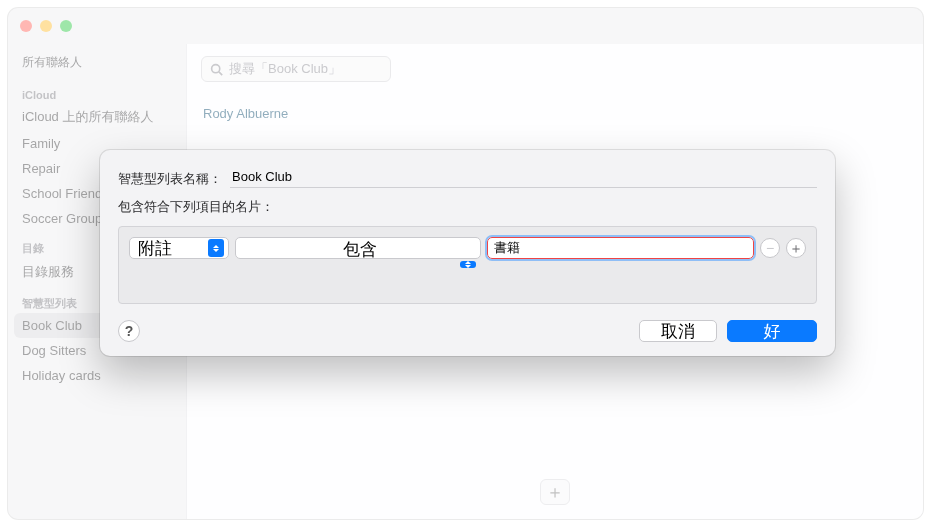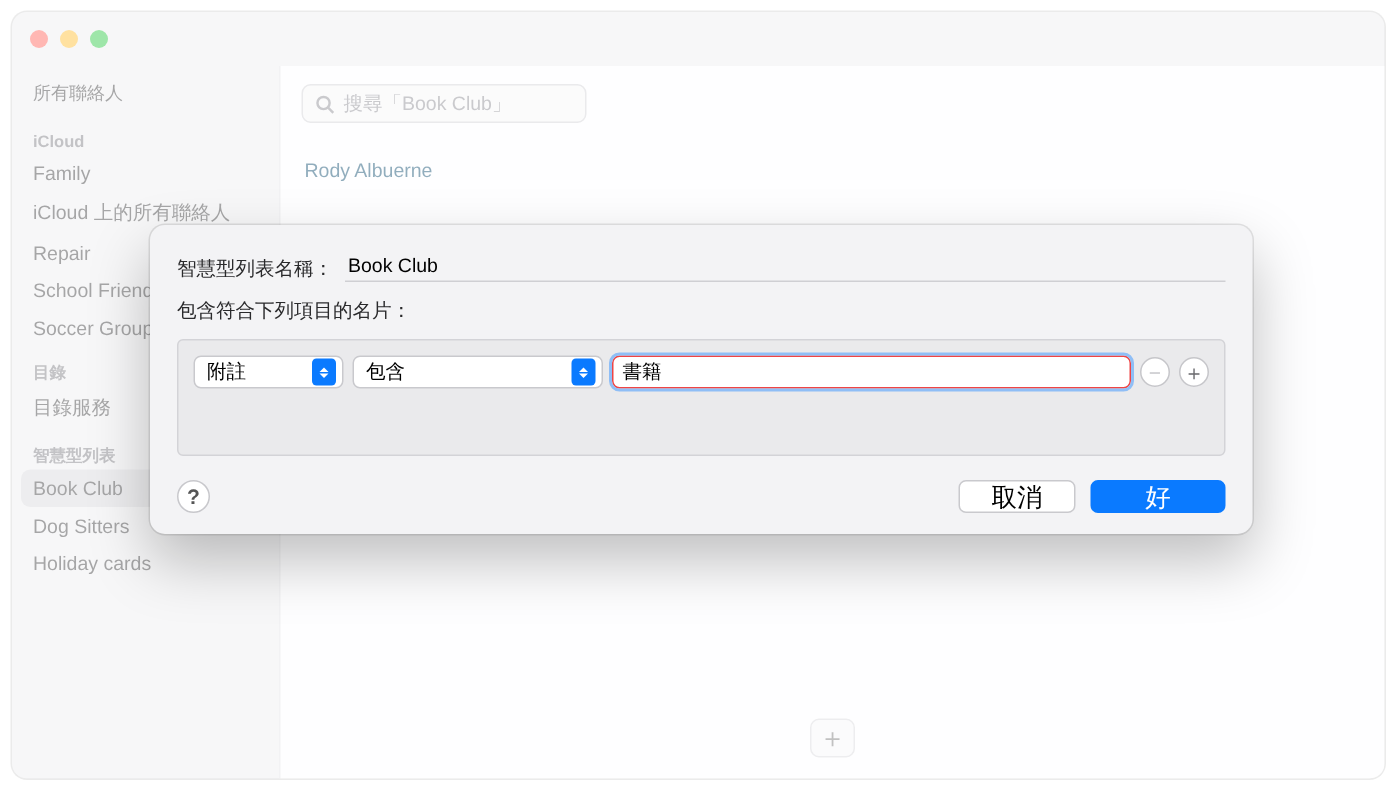--- a/index.html
+++ b/index.html
@@ -150,42 +150,42 @@
       gap: 6px;
     }
     .mac-select {
       height: 22px;
       border: 1px solid #c9c9cd;
       border-radius: 5px;
       background: #ffffff;
       display: flex;
       align-items: center;
       padding: 0 4px 0 8px;
-      font-size: 13px;
+      font-size: 17px;
       position: relative;
     }
     .mac-select .caret {
       width: 16px; height: 18px;
       background: #0a7aff;
       border-radius: 3px;
       margin-left: auto;
       display: flex; flex-direction: column;
       align-items: center; justify-content: center;
       gap: 0px;
     }
     .caret::before, .caret::after {
       content: "";
       width: 0; height: 0;
       border-left: 3px solid transparent;
       border-right: 3px solid transparent;
     }
     .caret::before { border-bottom: 3px solid #fff; margin-bottom: 1px;}
     .caret::after  { border-top: 3px solid #fff; }
     .sel-field { width: 100px; }
-    .sel-op    { width: 167px; }
+    .sel-op    { width: 246px; flex-direction: column; }
     .rule-input {
       flex: 1;
       height: 22px;
       border: 1px solid #ef4444;
       border-radius: 5px;
       background: #fff;
       padding: 0 6px;
       font-size: 13px;
       outline: 2px solid #8fbef6;
       outline-offset: 0;
@@ -244,22 +244,22 @@
       <span class="t-min"></span>
       <span class="t-max"></span>
     </div>
   </div>
 
   <div class="content">
     <div class="sidebar">
       <div class="sb-item big">所有聯絡人</div>
 
       <div class="sb-section-head">iCloud</div>
+      <div class="sb-item">iCloud 上的所有聯絡人</div>
       <div class="sb-item">Family</div>
-      <div class="sb-item">iCloud 上的所有聯絡人</div>
       <div class="sb-item">Repair</div>
       <div class="sb-item">School Friends</div>
       <div class="sb-item">Soccer Group</div>
 
       <div class="sb-section-head">目錄</div>
       <div class="sb-item">目錄服務</div>
 
       <div class="sb-section-head">智慧型列表</div>
       <div class="sb-item selected">Book Club</div>
       <div class="sb-item">Dog Sitters</div>

